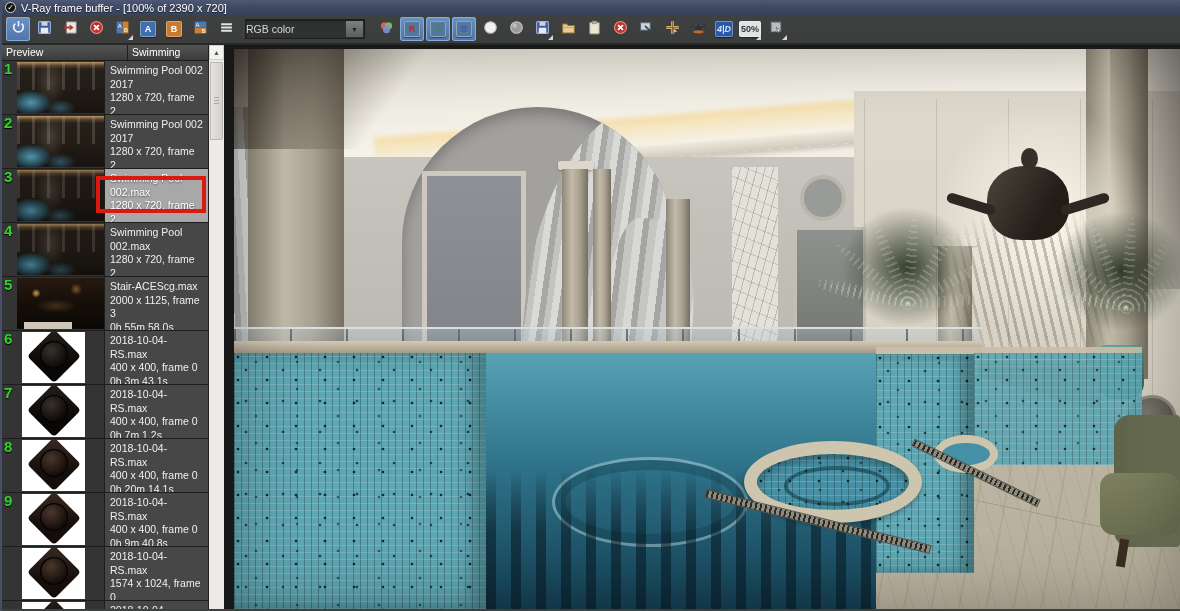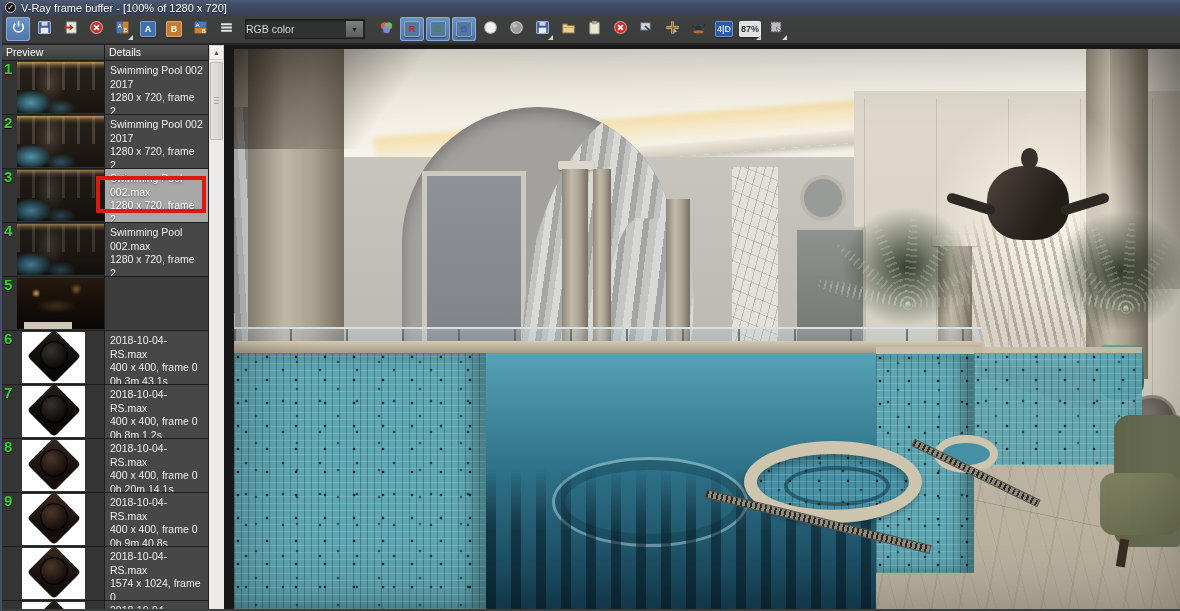--- a/index.html
+++ b/index.html
@@ -22,21 +22,21 @@
   .combo-label { flex:1; padding:0 0; }
   .combo-arrow { width:17px; height:16px; margin-right:1px; background:linear-gradient(180deg,#7d807f,#5c5f5e); display:flex; align-items:center; justify-content:center; color:#1c1c1c; font-size:7px; }
 
   
   .content { display:flex; height:564px; }
 
   
   .history { width:222px; flex:0 0 auto; display:flex; background:#303030; }
   .hlist { width:207px; overflow:hidden; background:#3c3c3c; border-right:1px solid #202020; }
   .hheader { height:16px; display:flex; background:linear-gradient(180deg,#555555,#3c3c3c); color:#fff; font-size:10.5px; border-bottom:1px solid #1c1c1c; }
-  .hcol1 { width:103px; padding:1px 4px; border-right:1px solid #1c1c1c; }
+  .hcol1 { width:126px; padding:1px 4px; border-right:1px solid #1c1c1c; }
   .hcol2 { flex:1; padding:1px 4px; }
   .hrow { height:54px; display:flex; border-bottom:1px solid #1d1d1d; position:relative; cursor:pointer; }
   .hprev { width:103px; position:relative; background:#343434; border-right:1px solid #1d1d1d; overflow:hidden; }
   .hnum { position:absolute; left:2px; top:-1px; z-index:3; color:#31d42d; font-weight:bold; font-size:15px; text-shadow:0 1px 1px #000; }
   .hthumb { position:absolute; top:1px; bottom:1px; }
   .hdet { flex:1; padding:3px 5px 0; font-size:10.5px; line-height:1.3; color:#efefef; background:#474747; overflow:hidden; }
   .hrow.selected .hdet { background:#a8a8a8; color:#fff; text-shadow:0 1px 2px rgba(0,0,0,.5); }
   .annotation { position:absolute; left:94px; top:7px; width:110px; height:37px; border:4px solid #da190f; z-index:6; pointer-events:none; }
 
   
@@ -167,21 +167,21 @@
   .right-shade { right:0; top:0; width:70px; height:240px; background:linear-gradient(255deg, rgba(48,43,36,.55), transparent 80%); }
   .vignette { inset:0; box-shadow:inset 0 0 70px rgba(0,0,0,.28); pointer-events:none; }
 </style>
 </head>
 <body>
 
 <div class="window">
 
   <div class="titlebar">
     <span class="logo">✓</span>
-    <span class="title-text">V-Ray frame buffer - [100% of 1280 x 720]</span>
+    <span class="title-text">V-Ray frame buffer - [100% of 2390 x 720]</span>
   </div>
 
   <div class="toolbar">
     <span id="tb-left" style="display:flex;align-items:center;">
         <div class="tbtn active">
           <span><svg width="15" height="15" viewBox="0 0 14 14">
               <path d="M4 3.3a4.5 4.5 0 1 0 6 0" fill="none" stroke="#eef3fb" stroke-width="1.6"></path>
               <line x1="7" y1="1" x2="7" y2="6" stroke="#eef3fb" stroke-width="1.6"></line>
             </svg></span>
         </div>
@@ -308,43 +308,43 @@
         </div>
         <div class="tbtn">
           <span><svg width="15" height="15" viewBox="0 0 14 14">
               <ellipse cx="7" cy="7.6" rx="4.4" ry="3" fill="#2f3337" stroke="#5a6166" stroke-width=".6"></ellipse>
               <path d="M3 6.4 1.2 5M11 6.6c1.6-.3 2.1-1.6 1.5-2.7" stroke="#2f3337" stroke-width="1.3" fill="none"></path>
               <circle cx="7" cy="4.3" r="1" fill="#2f3337"></circle>
               <ellipse cx="7" cy="11" rx="4.8" ry="1.5" fill="#c4682a"></ellipse>
             </svg></span>
         </div>
         <div class="tbtn">
-          <span class="badge" style="background: rgb(43, 87, 168); color: rgb(207, 226, 255);">4|D</span>
-        </div>
-        <div class="tbtn">
-          <span class="badge" style="background: rgb(223, 226, 230); color: rgb(51, 51, 51);">87%</span>
+          <span class="badge" style="background: rgb(43, 87, 168); color: rgb(207, 226, 255); font-style: italic;">4|D</span>
+        </div>
+        <div class="tbtn">
+          <span class="badge" style="background: rgb(223, 226, 230); color: rgb(51, 51, 51);">50%</span>
           <span class="ddmark"></span>
         </div>
         <div class="tbtn">
           <span><svg width="15" height="15" viewBox="0 0 14 14">
               <rect x="2" y="2" width="9" height="9" fill="#b9bdc2" stroke="#696e73" stroke-dasharray="2 1.2"></rect>
               <path d="M6.8 6.8l4.6 3.6-2.2.3-.7 2z" fill="#ececec" stroke="#444" stroke-width=".6"></path>
             </svg></span>
           <span class="ddmark"></span>
         </div>
       </span>
   </div>
 
   <div class="content">
 
     <div class="history">
       <div class="hlist">
         <div class="hheader">
           <div class="hcol1">Preview</div>
-          <div class="hcol2">Details</div>
+          <div class="hcol2">Swimming</div>
         </div>
         <div id="hrows">
   <div class="hrow">
     <div class="hprev">
       <span class="hnum">1</span>
       <span class="hthumb th-pool"></span>
     </div>
     <div class="hdet">
       <div>Swimming Pool 002 2017</div>
       <div>1280 x 720, frame 2</div>
@@ -386,20 +386,25 @@
       <div>Swimming Pool 002.max</div>
       <div>1280 x 720, frame 2</div>
 
     </div>
   </div>
 
   <div class="hrow">
     <div class="hprev">
       <span class="hnum">5</span>
       <span class="hthumb th-stair"></span>
+    </div>
+    <div class="hdet">
+      <div>Stair-ACEScg.max</div>
+      <div>2000 x 1125, frame 3</div>
+      <div>0h 55m 58,0s</div>
     </div>
   </div>
 
   <div class="hrow">
     <div class="hprev">
       <span class="hnum">6</span>
       <span class="hthumb th-ball"></span>
     </div>
     <div class="hdet">
       <div>2018-10-04-RS.max</div>
@@ -409,21 +414,21 @@
   </div>
 
   <div class="hrow">
     <div class="hprev">
       <span class="hnum">7</span>
       <span class="hthumb th-ball"></span>
     </div>
     <div class="hdet">
       <div>2018-10-04-RS.max</div>
       <div>400 x 400, frame 0</div>
-      <div>0h 8m 1,2s</div>
+      <div>0h 7m 1,2s</div>
     </div>
   </div>
 
   <div class="hrow">
     <div class="hprev">
       <span class="hnum">8</span>
       <span class="hthumb th-ball warm"></span>
     </div>
     <div class="hdet">
       <div>2018-10-04-RS.max</div>

